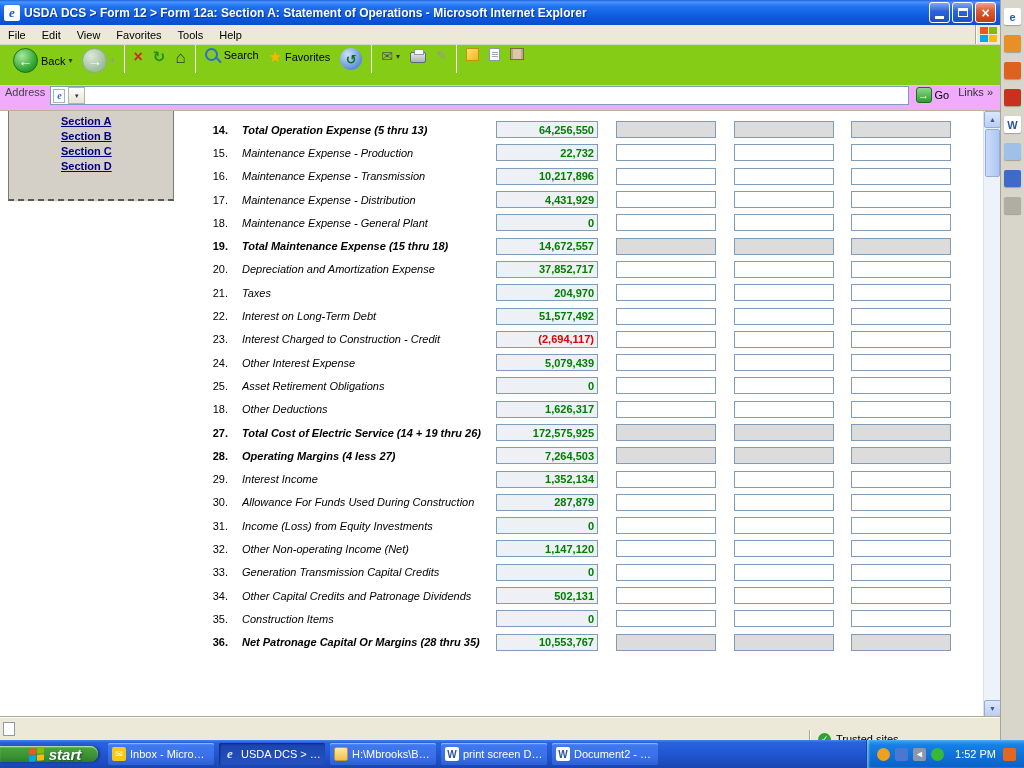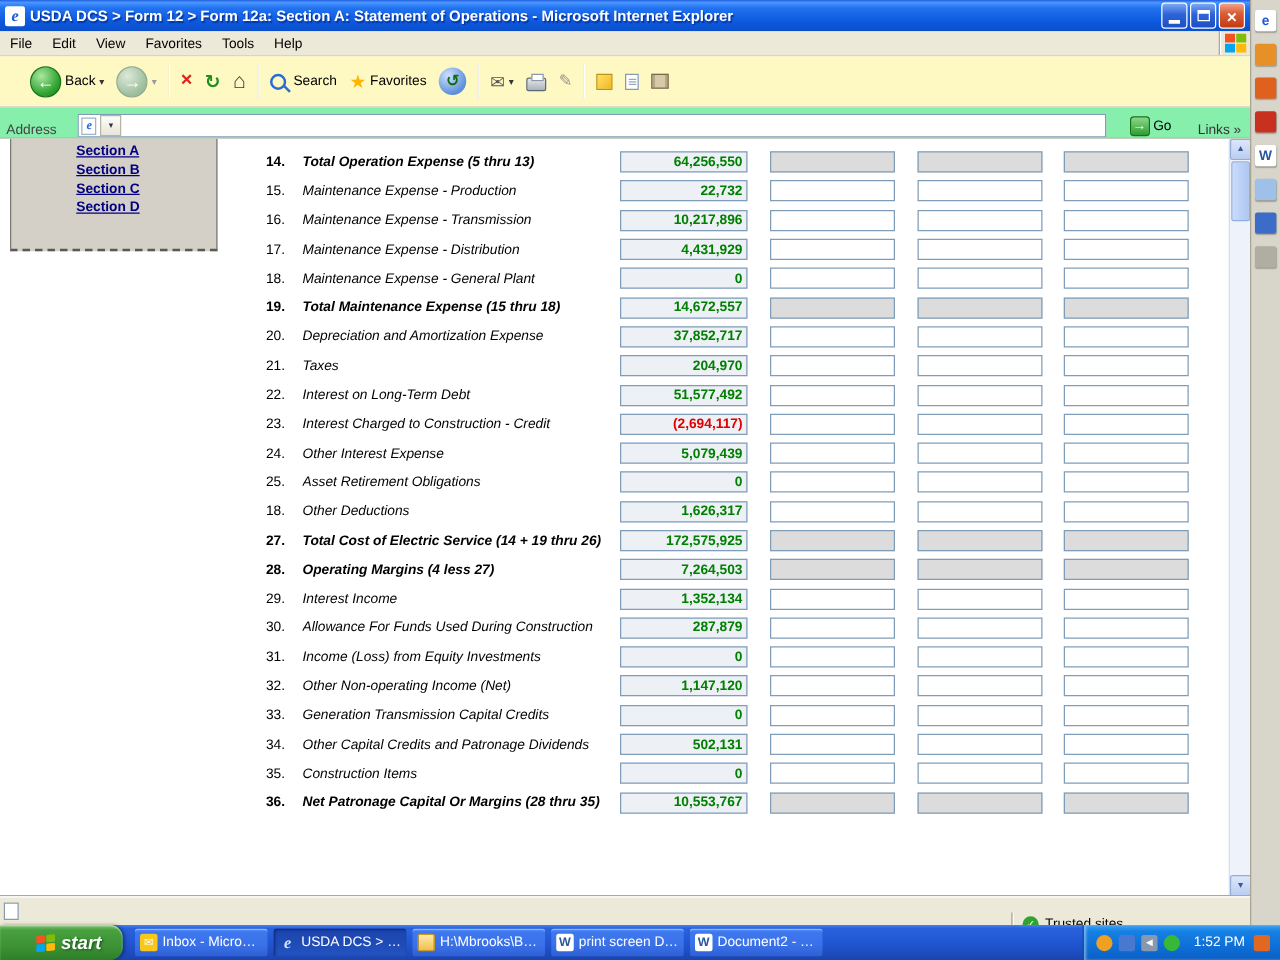--- a/index.html
+++ b/index.html
@@ -26,22 +26,22 @@
 
 
 .menubar{position:absolute;left:0;top:25px;right:0;height:20px;background:#ECE9D8;border-bottom:1px solid #D8D4C8;display:flex;align-items:center;}
 .menu-items{display:flex;flex:1;height:100%;align-items:center;}
 .mitem{padding:0 8px;line-height:20px;cursor:default;}
 .winlogo{width:24px;height:19px;display:grid;grid-template-columns:8px 8px;grid-template-rows:7px 7px;gap:1px;
  align-content:center;justify-content:center;border-left:1px solid #fff;box-shadow:-1px 0 0 #ACA899;}
 .fq-r{background:#F35325;}.fq-g{background:#81BC06;}.fq-b{background:#05A6F0;}.fq-y{background:#FFBA08;}
 
 
-.toolbar{position:absolute;left:0;top:45px;right:0;height:41px;background:#fef9c3;border-bottom:1px solid #D4D0C4;
- display:flex;align-items:center;padding:0 20px;gap:2px;}
+.toolbar{position:absolute;left:0;top:45px;right:0;height:41px;background:#84cc16;border-bottom:1px solid #D4D0C4;
+ display:flex;align-items:flex-start;padding:0 9px;gap:2px;}
 .tbtn{display:flex;align-items:center;gap:3px;padding:3px 4px;border-radius:3px;}
 .tlabel{font-size:11px;}
 .nav-circle{width:25px;height:25px;border-radius:50%;flex:0 0 auto;
  background:radial-gradient(circle at 35% 30%,#A8E8A0,#2FA32F 65%,#1C7E1C);
  color:#fff;font-size:14px;font-weight:bold;display:flex;align-items:center;justify-content:center;border:1px solid #1A701A;}
 .back-arrow::before{content:"←";}
 .fwd-arrow::before{content:"→";}
 .nav-circle.disabled{background:radial-gradient(circle at 35% 30%,#DDE8DA,#9CBE9C 70%);border-color:#8FA88F;}
 .caret{font-size:8px;color:#333;}
 .caret::before{content:"▾";}
@@ -65,22 +65,22 @@
 .ic-print{width:16px;height:11px;background:linear-gradient(#E8E8E8,#AAB2BA);border:1px solid #5A6A78;border-radius:2px;position:relative;margin-top:4px;}
 .ic-print::before{content:"";position:absolute;left:3px;top:-4px;width:8px;height:4px;background:#fff;border:1px solid #8899AA;}
 .ic-edit{color:#9A9888;font-size:13px;}
 .ic-edit::before{content:"✎";}
 .ic-note{width:13px;height:13px;background:linear-gradient(135deg,#FFE06A,#F0B81E);border:1px solid #BE9212;}
 .ic-doc{width:11px;height:13px;background:#fff;border:1px solid #8A9AAA;position:relative;}
 .ic-doc::before{content:"";position:absolute;left:2px;top:3px;width:6px;height:1px;background:#99AABB;box-shadow:0 2px 0 #99AABB,0 4px 0 #99AABB;}
 .ic-bldg{width:14px;height:12px;background:#D9C9A8;border:1px solid #7A6A4A;box-shadow:inset 2px 0 0 #B8A888,inset -2px 0 0 #B8A888;}
 
 
-.addressbar{position:absolute;left:0;top:86px;right:0;height:25px;background:#86efac;display:flex;align-items:flex-end;
- padding:0 5px;gap:17px;border-bottom:1px solid #B8B4A4;}
+.addressbar{position:absolute;left:0;top:86px;right:0;height:25px;background:#f0abfc;display:flex;align-items:flex-start;
+ padding:0 5px;gap:5px;border-bottom:1px solid #B8B4A4;}
 .addr-label{color:#444;}
 .addr-box{flex:1;height:19px;background:#fff;border:1px solid #7F9DB9;display:flex;align-items:center;padding-left:2px;}
 .addr-fav{width:12px;height:14px;background:#fff;border:1px solid #A0B4C8;color:#2A6AD4;
  font:italic bold 10px/12px "Liberation Serif",serif;text-align:center;margin-right:3px;flex:0 0 auto;}
 .addr-fav::before{content:"e";}
 .addr-input{flex:1;border:none;outline:none;font:11px "Liberation Sans",sans-serif;height:15px;min-width:0;}
 .addr-drop{width:17px;height:17px;background:linear-gradient(#FDFDFB,#E8E4D8);border:1px solid #B8B4A4;
  font-size:7px;text-align:center;line-height:16px;color:#333;flex:0 0 auto;}
 .addr-drop::before{content:"▾";}
 .go-btn{display:flex;align-items:center;gap:3px;padding:1px 2px;}
@@ -132,21 +132,21 @@
 
 
 .dock{position:absolute;left:1000px;top:0;width:24px;height:740px;background:#D8D5CA;border-left:1px solid #A8A496;}
 .dock-icons{display:flex;flex-direction:column;align-items:center;padding-top:8px;gap:10px;}
 .dock-ic{width:17px;height:17px;border-radius:2px;display:flex;align-items:center;justify-content:center;
  font-weight:bold;font-size:11px;box-shadow:0 1px 1px rgba(0,0,0,.25);color:#fff;}
 
 
 .taskbar{position:absolute;left:0;top:740px;width:1024px;height:28px;display:flex;align-items:center;
  background:linear-gradient(180deg,#4484F4 0%,#2A62DD 9%,#2156D2 50%,#1A45B0 100%);}
-.start-btn{width:98px;height:28px;border-radius:0 10px 10px 0;flex:0 0 auto;
+.start-btn{width:98px;height:16px;border-radius:0 10px 10px 0;flex:0 0 auto;
  background:linear-gradient(180deg,#7FC572 0%,#48A03F 15%,#3D9334 60%,#2D7E2A 100%);
  display:flex;align-items:center;justify-content:center;gap:5px;
  box-shadow:inset 0 1px 1px #B8E0A8,2px 0 3px rgba(0,0,0,.35);padding-left:12px;}
 .start-flag{display:grid;grid-template-columns:7px 7px;grid-template-rows:6px 6px;gap:1px;transform:skewY(-6deg);}
 .start-flag i{border-radius:1px;display:block;}
 .start-label{color:#fff;font:italic bold 15px "Liberation Sans",sans-serif;text-shadow:1px 1px 2px #17501A;}
 .tasks{display:flex;gap:5px;margin-left:10px;flex:1;min-width:0;}
 .task{width:106px;height:22px;border-radius:2px;flex:0 0 auto;
  background:linear-gradient(180deg,#5E96F8 0%,#3E78EE 12%,#3A70E8 60%,#2E60D4 100%);
  box-shadow:inset 0 1px 0 #8AB4FA;display:flex;align-items:center;gap:4px;padding:0 4px;color:#fff;}

